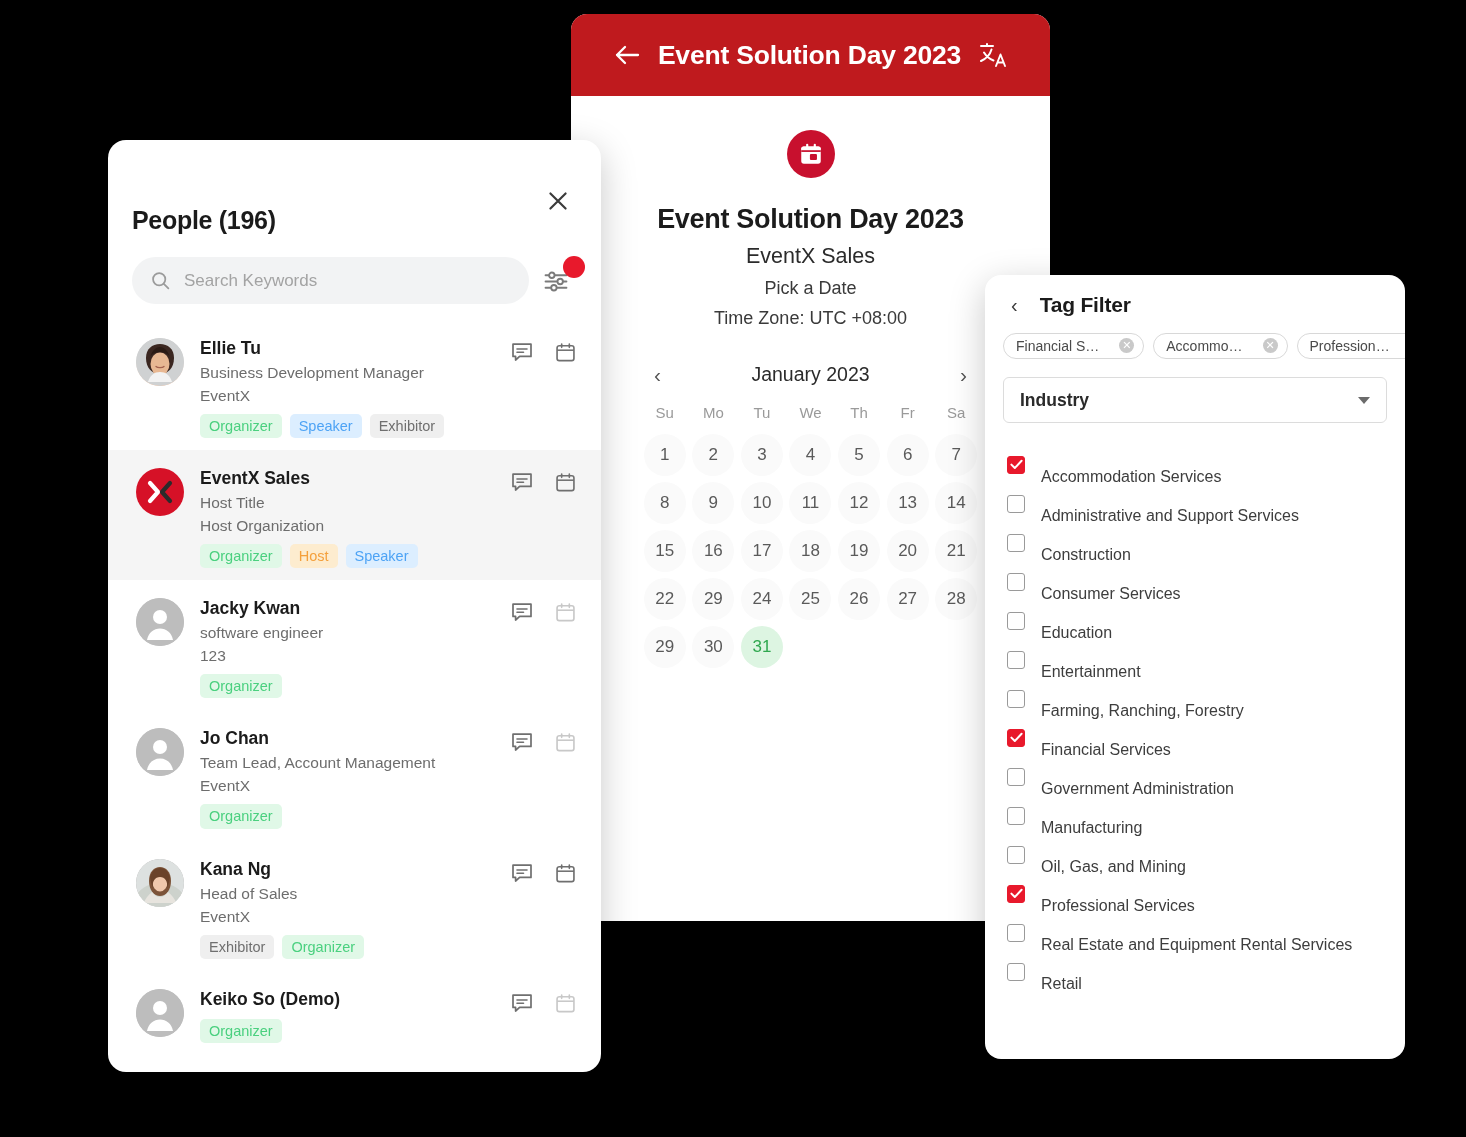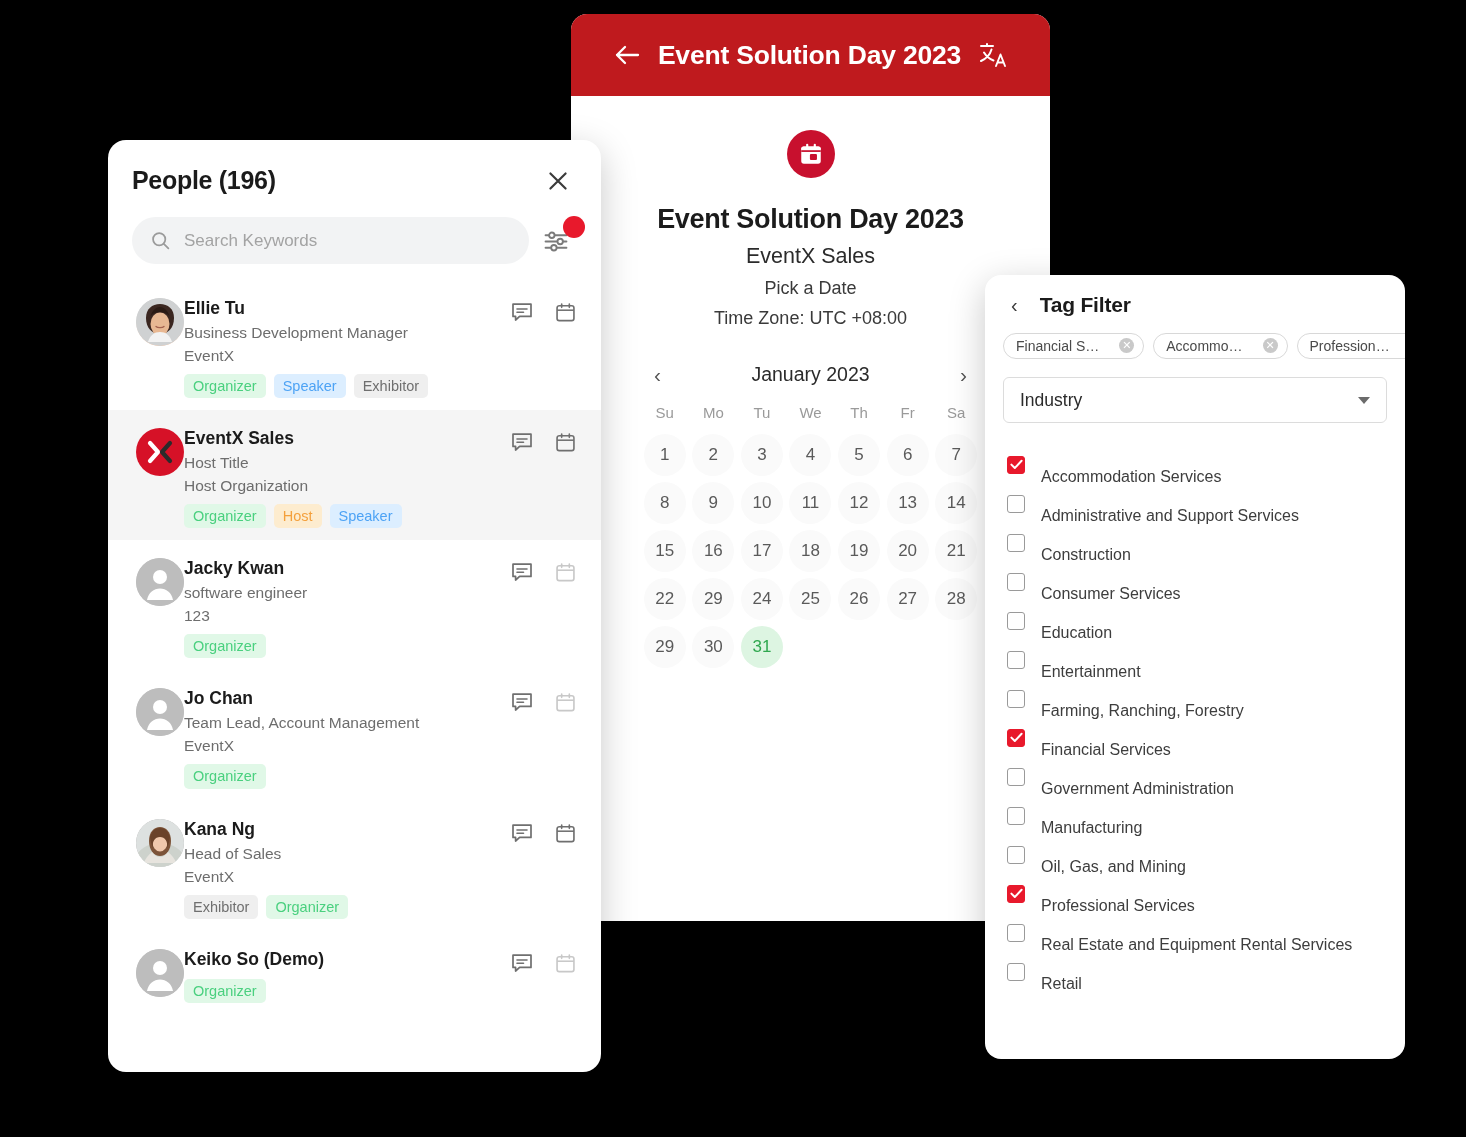--- a/index.html
+++ b/index.html
@@ -82,21 +82,21 @@
     position: absolute; left: 108px; top: 140px;
     width: 493px; height: 932px;
     background: #ffffff; border-radius: 18px;
     box-shadow: 0 10px 36px rgba(0,0,0,0.22);
     overflow: hidden; z-index: 2;
   }
   .people-head {
     display: flex; align-items: center; justify-content: space-between;
     padding: 26px 30px 0 24px;
   }
-  .people-title { font-size: 25px; font-weight: bold; color: #1b1b1b; letter-spacing: -0.3px; }
+  .people-title { font-size: 25px; font-weight: bold; color: #1b1b1b; letter-spacing: -0.3px; margin-top: 40px; }
   .close-icon { width: 26px; height: 26px; cursor: pointer; color: #3b3b3b; }
   .search-row {
     display: flex; align-items: center; gap: 14px;
     padding: 22px 24px 16px 24px;
   }
   .search-box {
     flex: 1; height: 47px; background: #f2f3f4; border-radius: 24px;
     display: flex; align-items: center; padding: 0 18px; gap: 13px;
   }
   .search-icon { color: #9b9b9b; display: flex; }
@@ -108,21 +108,21 @@
   .search-input::placeholder { color: #a3a3a3; }
   .filter-wrap { position: relative; width: 34px; height: 34px; cursor: pointer; }
   .filter-icon { color: #7b7b7b; position: absolute; left: 0; top: 6px; }
   .filter-badge {
     position: absolute; right: -8px; top: -8px;
     width: 22px; height: 22px; border-radius: 50%; background: #e8192c;
   }
 
   .person-list { }
   .person {
-    display: flex; padding: 18px 24px 12px 28px;
+    display: flex; gap: 16px; padding: 18px 24px 12px 28px;
     position: relative;
   }
   .person.highlight { background: #f5f5f5; }
   .avatar {
     width: 48px; height: 48px; border-radius: 50%; flex: none;
     background: #bdbdbd; overflow: hidden;
     display: flex; align-items: flex-end; justify-content: center;
   }
   .avatar.eventx { background: #d61127; align-items: center; }
   .avatar-generic { position: relative; }
@@ -164,21 +164,21 @@
     background: #fff; white-space: nowrap; cursor: pointer;
   }
   .chip-x {
     width: 15px; height: 15px; border-radius: 50%; background: #c9c9c9;
     display: flex; align-items: center; justify-content: center;
     color: #fff; font-size: 11px; line-height: 1; flex: none;
   }
   .select-box {
     margin: 18px 18px 0; height: 46px; border: 1px solid #dcdcdc;
     border-radius: 6px; display: flex; align-items: center;
-    justify-content: space-between; padding: 0 16px; cursor: pointer;
+    justify-content: space-between; padding: 0 16px; cursor: pointer; font-weight: bold;
   }
   .select-value { font-size: 17.5px; color: #2b2b2b; }
   .caret {
     width: 0; height: 0; border-left: 6px solid transparent;
     border-right: 6px solid transparent; border-top: 7px solid #6b6b6b;
   }
   .opt-list { padding: 22px 18px 0 22px; }
   .opt {
     display: flex; align-items: center; gap: 16px;
     height: 39px; cursor: pointer;

